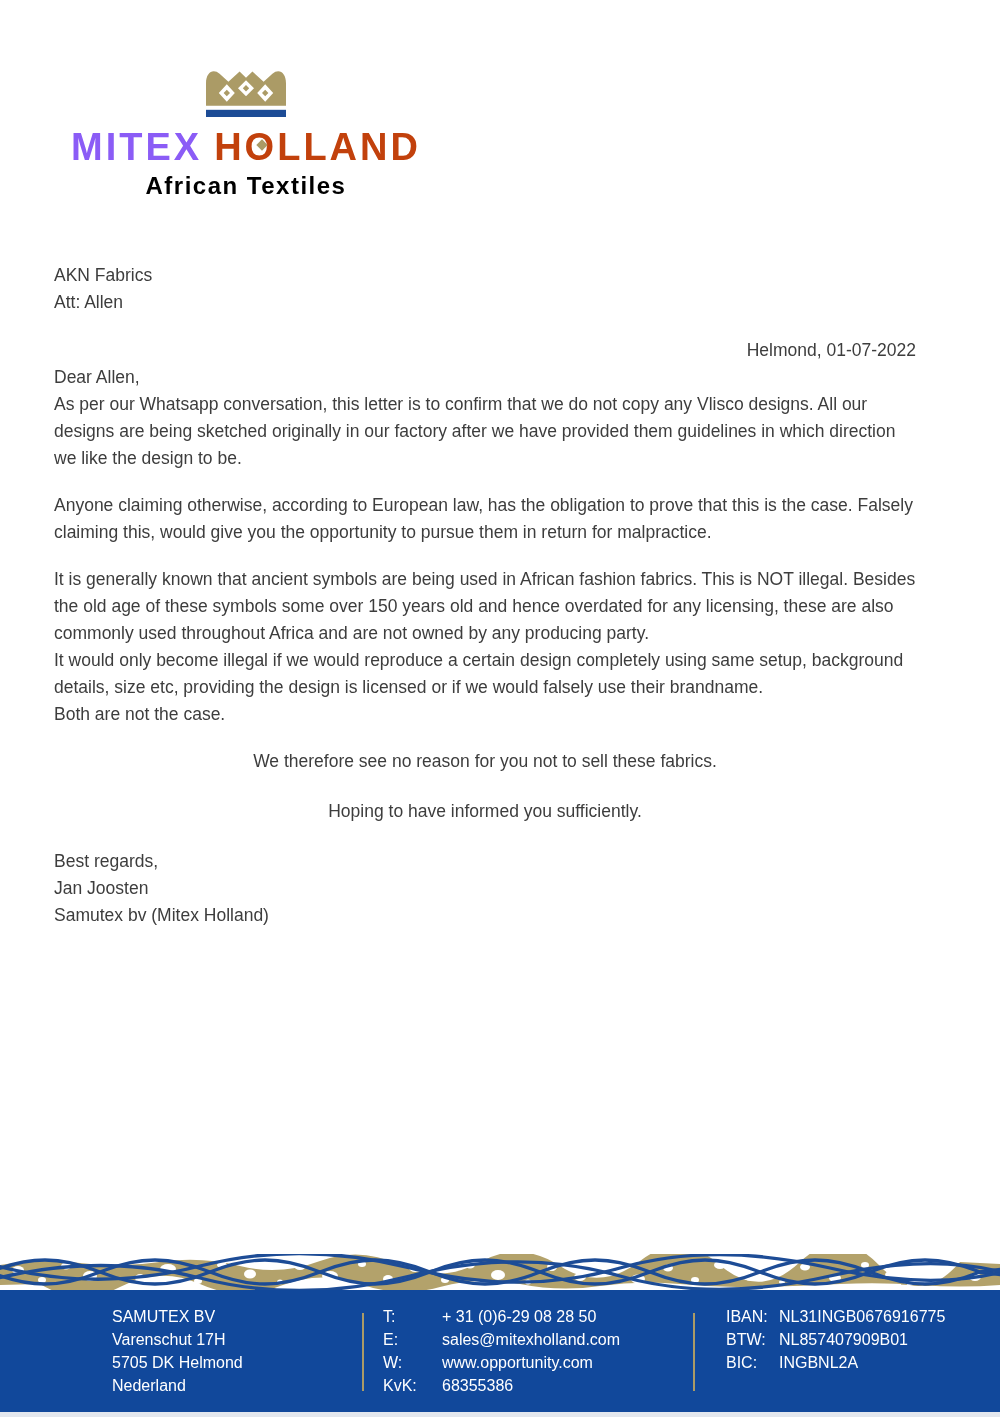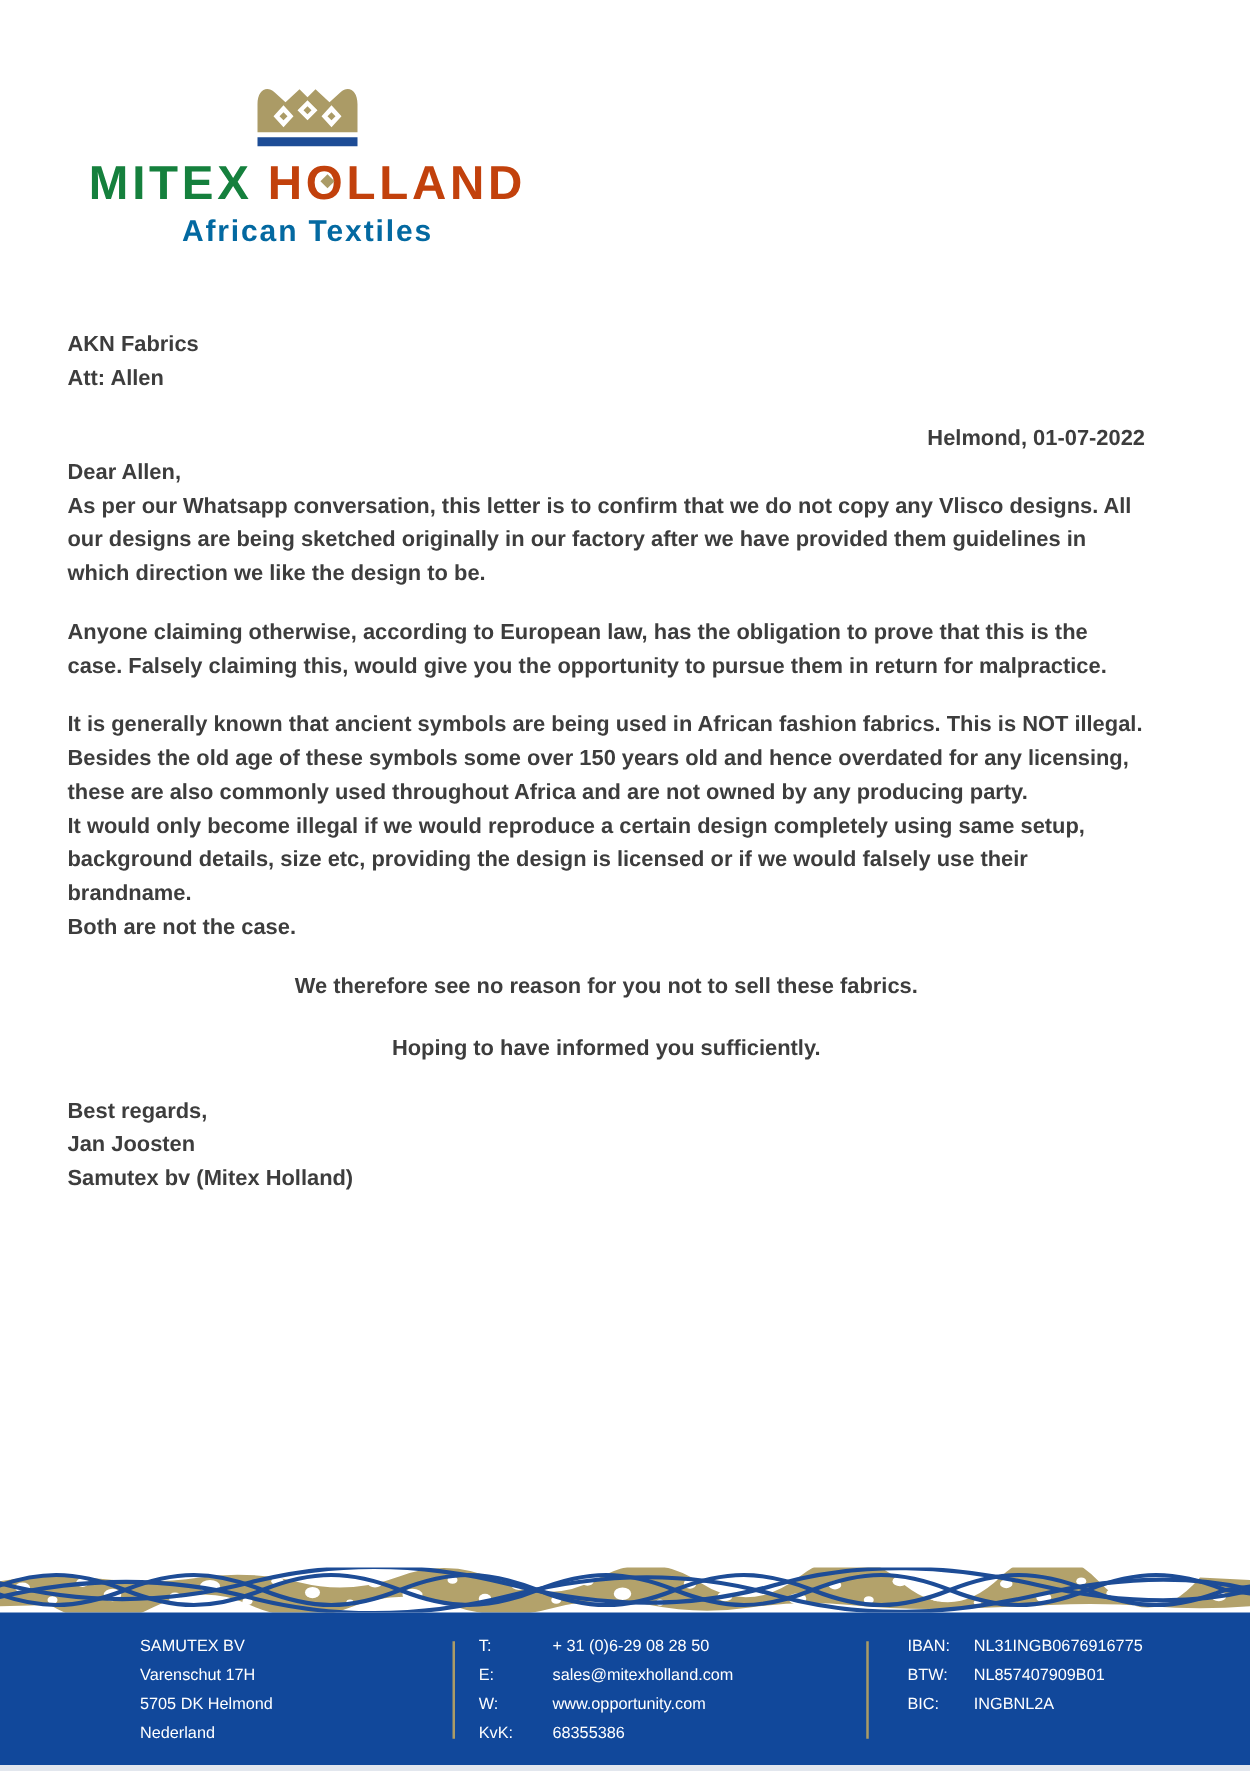--- a/index.html
+++ b/index.html
@@ -7,47 +7,47 @@
   .page {
     position:relative; width:1000px; height:1417px; background:#ffffff;
     overflow:hidden; font-family:"Liberation Sans", sans-serif;
   }
 
   
   .logo { position:absolute; left:60px; top:64px; width:372px; text-align:center; }
   .crown-wrap { display:flex; justify-content:center; margin-bottom:6px; }
   .crown-wrap svg { width:96px; height:58px; display:block; }
   .wordmark { font-size:38px; font-weight:bold; letter-spacing:3px; line-height:1.0; white-space:nowrap; }
-  .word-mitex { color:#15803d; margin-right:12px;margin-top:28px; }
+  .word-mitex { color:#8b5cf6; margin-right:12px;margin-top:28px; }
   .word-holland { color:#c2410c; position:relative; display:inline-block; }
   .word-holland::after {
     content:""; position:absolute; left:44px; top:13px; width:8px; height:8px;
     background:#ab9b66; transform:rotate(45deg);
   }
-  .tagline { font-size:24px; font-weight:bold; color:#0369a1; letter-spacing:1.5px; margin-top:6px; }
+  .tagline { font-size:24px; font-weight:bold; color:#000000; letter-spacing:1.5px; margin-top:6px; }
 
   
   .letter {
     position:absolute; left:54px; top:262px; width:862px;
-    font-size:17.5px; line-height:27px; color:#3d3d3d;font-weight:bold;
+    font-size:17.5px; line-height:27px; color:#3d3d3d;
   }
   .letter p { margin:0; }
   .block-recipient { margin-bottom:21px; }
   .block-dateline  { margin-bottom:48px;text-align:right; }
   .block-salutation{ margin-bottom:26px; }
   .body-block { margin-bottom:20px; }
   .body-block-tall { margin-bottom:23px;text-align:center; }
   .block-closing { margin-bottom:23px; }
 
   
   .pattern-band { position:absolute; left:0; top:1254px; width:1000px; height:36px; }
   .pattern-band svg { width:100%; height:100%; display:block; }
   .footer {
     position:absolute; left:0; top:1290px; width:1000px; height:122px;
-    background:#11489b; color:#ffffff; font-size:13px;
+    background:#11489b; color:#ffffff; font-size:16px;
   }
   .bottom-strip { position:absolute; left:0; top:1412px; width:1000px; height:5px; background:#e3e7ee; }
 
   .footer-address { position:absolute; left:112px; top:15px; line-height:23px; }
   .footer-divider { position:absolute; top:23px; width:2px; height:78px; background:#ab9b66; }
   .divider-1 { left:362px; }
   .divider-2 { left:693px; }
   .footer-contact { position:absolute; left:383px; top:15px; line-height:23px; }
   .footer-registry { position:absolute; left:726px; top:15px; line-height:23px; }
   .frow { display:flex; }

